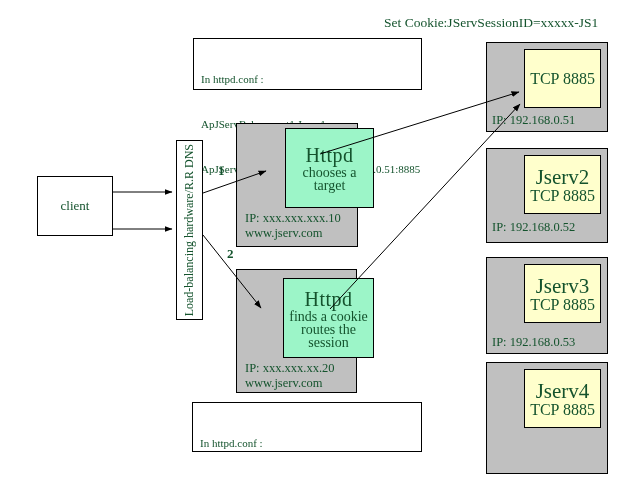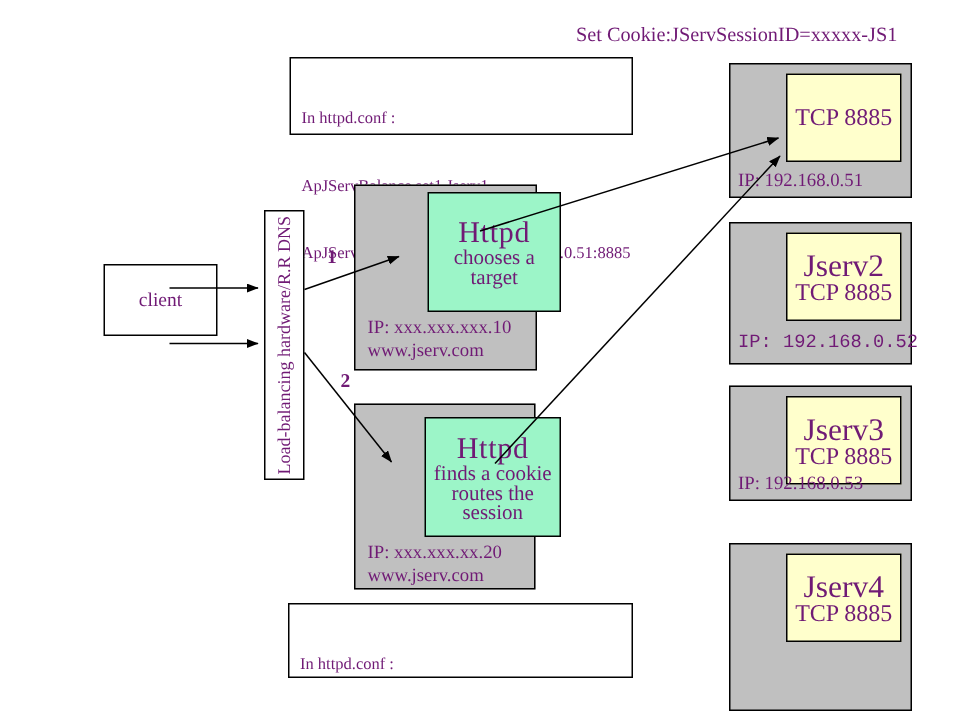--- a/index.html
+++ b/index.html
@@ -1,35 +1,35 @@
 <!DOCTYPE html>
 <html style="--box-gray: #c0c0c0; --box-green: #9cf5c8; --box-yellow: #ffffcc;"><head>
 <meta charset="utf-8">
 <style>
   html,body { margin:0; padding:0; background:#fff; }
   .canvas {
     position:relative; width:640px; height:480px; background:#fff;
-    font-family:"Liberation Serif", serif; color:#701a75; overflow:hidden;
+    font-family:"Liberation Serif", serif; color:#14532d; overflow:hidden;
   }
 
   .top-title { position:absolute; left:384px; top:15px; font-size:13.5px; white-space:nowrap; }
 
   .conf-box {
     position:absolute; background:#fff; border:1px solid #000;
     padding:3px 7px; font-size:11px; line-height:15px; white-space:pre;
     box-sizing:border-box;
   }
   #conf-top { left:193px; top:38px; width:229px; height:52px; }
   #conf-bottom { left:192px; top:402px; width:230px; height:50px; }
   .conf-heading { }
 
   .client-box {
-    position:absolute; left:37px; top:176px; width:76px; height:48px;
+    position:absolute; left:37px; top:176px; width:76px; height:60px;
     border:1px solid #000; background:#fff; box-sizing:border-box;
-    display:flex; align-items:center; justify-content:center; font-size:13px;margin-left:32px;
+    display:flex; align-items:center; justify-content:center; font-size:13px;
   }
 
   .lb-bar {
     position:absolute; left:176px; top:140px; width:27px; height:180px;
     border:1px solid #000; background:#fff; box-sizing:border-box;
     display:flex; align-items:center; justify-content:center;
   }
   .lb-label {
     writing-mode:vertical-rl; transform:rotate(180deg);
     font-size:12px; white-space:nowrap;
@@ -52,31 +52,31 @@
   .app-title { font-size:20px; letter-spacing:0.5px; line-height:22px; }
   .app-sub { font-size:14px; line-height:13px; }
 
   .host-lines { position:absolute; left:8px; font-size:12.5px; line-height:15px; white-space:nowrap; }
   #httpd1 .host-lines { top:87px; }
   #httpd2 .host-lines { top:91px; }
 
   .jserv-box { }
   #jserv1 { left:486px; top:42px;  width:122px; height:90px; }
   #jserv2 { left:486px; top:148px; width:122px; height:95px; }
-  #jserv3 { left:486px; top:257px; width:122px; height:77px;padding-left:28px; }
+  #jserv3 { left:486px; top:257px; width:122px; height:97px;padding-left:28px; }
   #jserv4 { left:486px; top:362px; width:122px; height:112px; }
   .jserv-inner {
     position:absolute; left:37px; top:6px; width:77px; height:59px;
     background:var(--box-yellow,#ffffcc); border:1px solid #000; box-sizing:border-box;
     display:flex; flex-direction:column; align-items:center; justify-content:center;
   }
   .jserv-name { font-size:21px; line-height:23px; }
   .jserv-port { font-size:16px; line-height:14px; }
   .jserv-ip { position:absolute; left:5px; bottom:3px; font-size:12.5px; white-space:nowrap; }
-  #jserv2 .jserv-ip { bottom:7px;font-family:Liberation Mono, monospace; }
+  #jserv2 .jserv-ip { bottom:7px; }
 
   .step-label { position:absolute; font-size:13px; font-weight:bold; }
   #step1 { left:218px; top:163px; }
   #step2 { left:227px; top:246px; }
 
   svg.wires { position:absolute; left:0; top:0; z-index:6; pointer-events:none; }
   .step-label { z-index:7; }
 </style>
 </head>
 <body>

